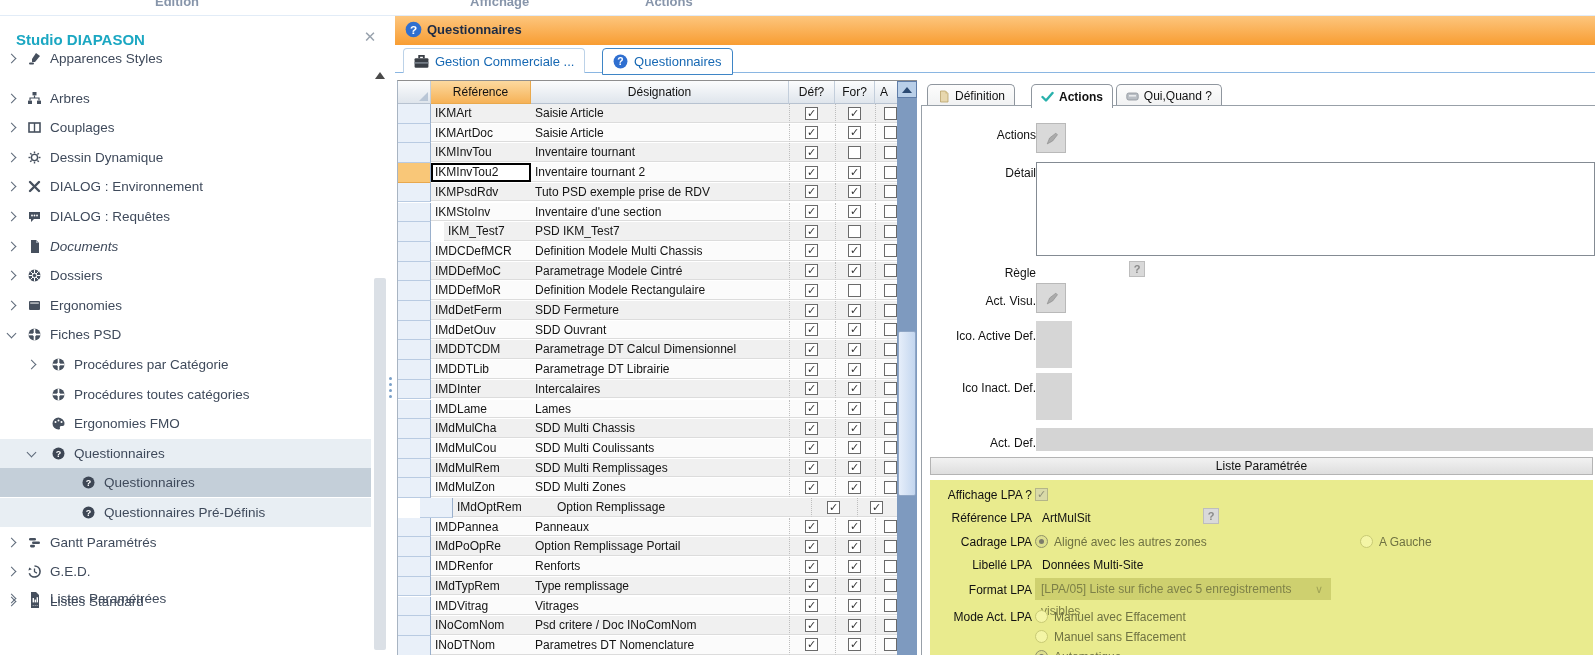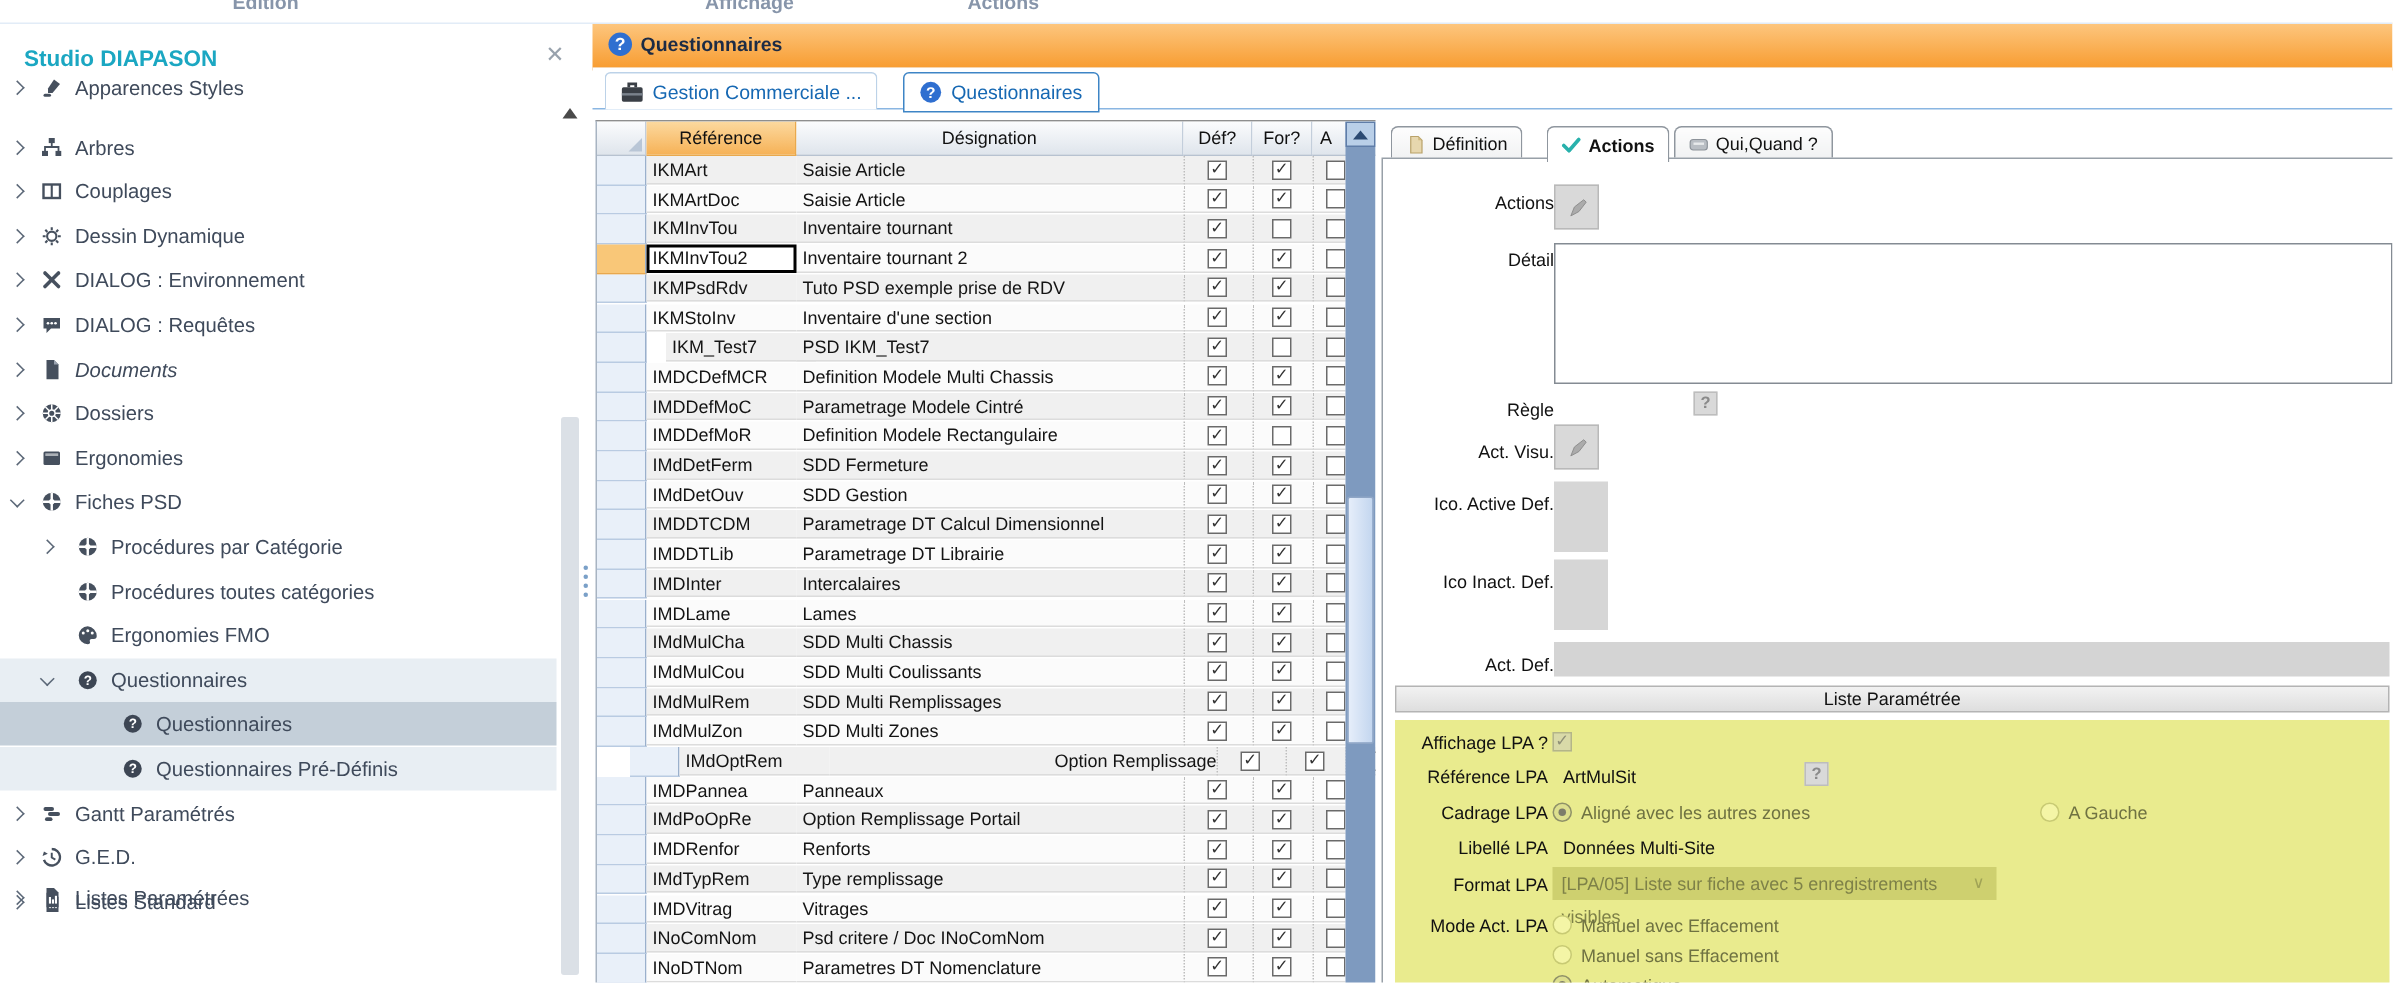--- a/index.html
+++ b/index.html
@@ -509,21 +509,21 @@
           <div class="cell dots" style="left: 437px; width: 40px;">
             <span class="cb" style="left: 12px;">✓</span>
           </div>
           <div class="cell dots" style="left: 477px; width: 22px;">
             <span class="cb" style="left: 8px;"></span>
           </div>
         </div>
         <div class="trow even" style="top: 239.7px;">
           <div class="sel"></div>
           <div class="cell" style="left: 33px; width: 100px;">IMdDetOuv</div>
-          <div class="cell" style="left: 133px; width: 258px;">SDD Gestion</div>
+          <div class="cell" style="left: 133px; width: 258px;">SDD Ouvrant</div>
           <div class="cell dots" style="left: 391px; width: 46px;">
             <span class="cb" style="left: 15px;">✓</span>
           </div>
           <div class="cell dots" style="left: 437px; width: 40px;">
             <span class="cb" style="left: 12px;">✓</span>
           </div>
           <div class="cell dots" style="left: 477px; width: 22px;">
             <span class="cb" style="left: 8px;"></span>
           </div>
         </div>
@@ -635,21 +635,21 @@
           <div class="cell dots" style="left: 437px; width: 40px;">
             <span class="cb" style="left: 12px;">✓</span>
           </div>
           <div class="cell dots" style="left: 477px; width: 22px;">
             <span class="cb" style="left: 8px;"></span>
           </div>
         </div>
         <div class="trow odd" style="top: 417px; margin-left: 22px;">
           <div class="sel"></div>
           <div class="cell" style="left: 33px; width: 100px;">IMdOptRem</div>
-          <div class="cell" style="left: 133px; width: 258px; text-align: right;">Option Remplissage</div>
+          <div class="cell" style="left: 133px; width: 258px;">Option Remplissage</div>
           <div class="cell dots" style="left: 391px; width: 46px;">
             <span class="cb" style="left: 15px;">✓</span>
           </div>
           <div class="cell dots" style="left: 437px; width: 40px;">
             <span class="cb" style="left: 12px;">✓</span>
           </div>
           <div class="cell dots" style="left: 477px; width: 22px;">
             <span class="cb" style="left: 8px;"></span>
           </div>
         </div>

